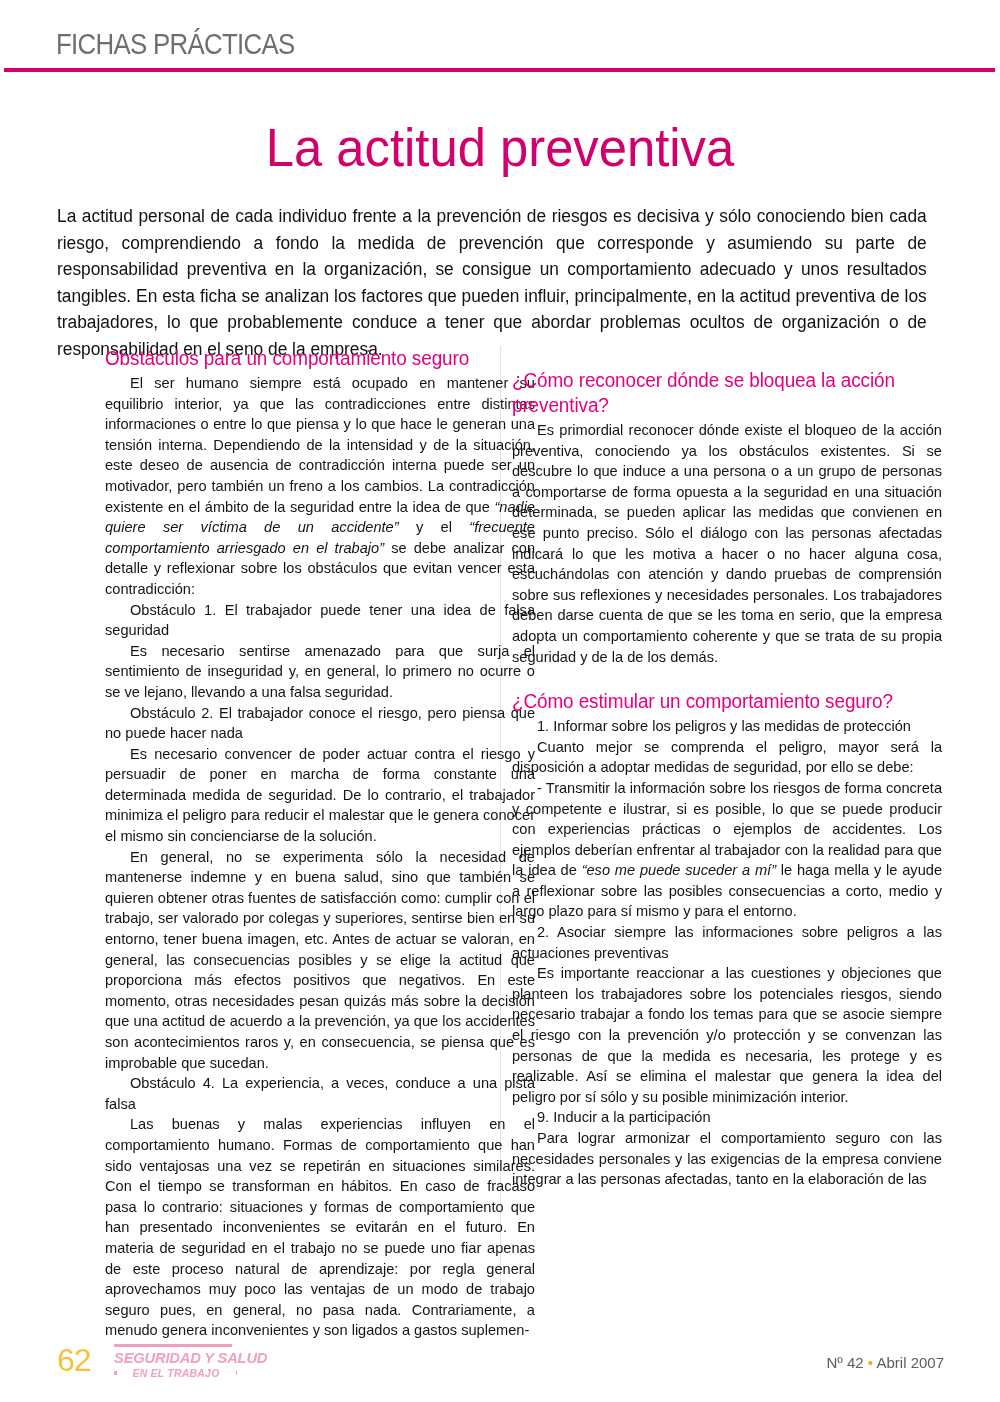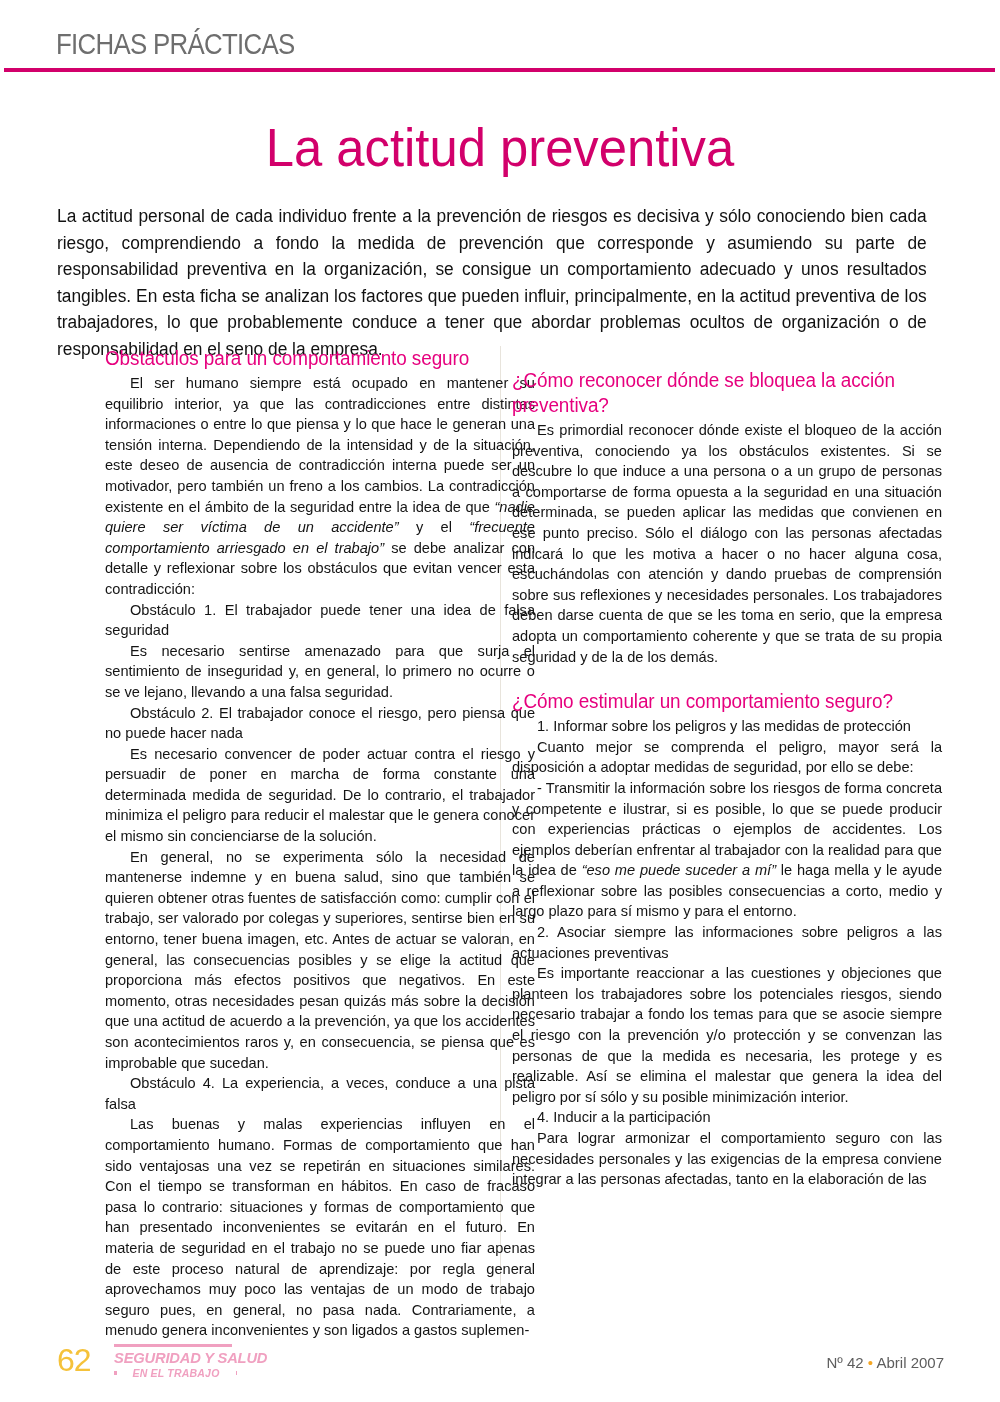--- a/index.html
+++ b/index.html
@@ -225,21 +225,21 @@
     <p class="para">Es primordial reconocer dónde existe el bloqueo de la acción preventiva, conociendo ya los obstáculos existentes. Si se descubre lo que induce a una persona o a un grupo de personas a comportarse de forma opuesta a la seguridad en una situación determinada, se pueden aplicar las medidas que convienen en ese punto preciso. Sólo el diálogo con las personas afectadas indicará lo que les motiva a hacer o no hacer alguna cosa, escuchándolas con atención y dando pruebas de comprensión sobre sus reflexiones y necesidades personales. Los trabajadores deben darse cuenta de que se les toma en serio, que la empresa adopta un comportamiento coherente y que se trata de su propia seguridad y de la de los demás.</p>
 
     <h2 class="sec gap-top">¿Cómo estimular un comportamiento seguro?</h2>
     <p class="para">1. Informar sobre los peligros y las medidas de protección</p>
     <p class="para">Cuanto mejor se comprenda el peligro, mayor será la disposición a adoptar medidas de seguridad, por ello se debe:</p>
 
     <p class="para"><span>- Transmitir la información sobre los riesgos de forma concreta y competente e ilustrar, si es posible, lo que se puede producir con experiencias prácticas o ejemplos de accidentes. Los ejemplos deberían enfrentar al trabajador con la realidad para que la idea de </span><span class="it">“eso me puede suceder a mí”</span><span> le haga mella y le ayude a reflexionar sobre las posibles consecuencias a corto, medio y largo plazo para sí mismo y para el entorno.</span></p>
 
     <p class="para">2. Asociar siempre las informaciones sobre peligros a las actuaciones preventivas</p>
     <p class="para">Es importante reaccionar a las cuestiones y objeciones que planteen los trabajadores sobre los potenciales riesgos, siendo necesario trabajar a fondo los temas para que se asocie siempre el riesgo con la prevención y/o protección y se convenzan las personas de que la medida es necesaria, les protege y es realizable. Así se elimina el malestar que genera la idea del peligro por sí sólo y su posible minimización interior.</p>
-    <p class="para">4. Inducir a la participación</p>
+    <p class="para">9. Inducir a la participación</p>
     <p class="para">Para lograr armonizar el comportamiento seguro con las necesidades personales y las exigencias de la empresa conviene integrar a las personas afectadas, tanto en la elaboración de las</p>
   </div>
 
   <div class="footer-pageno">62</div>
 
   <div class="logo">
     <div class="logo-rule-top"></div>
     <div class="logo-main">SEGURIDAD Y SALUD</div>
     <div class="logo-bottom">
       <div class="logo-dash-left"></div>

